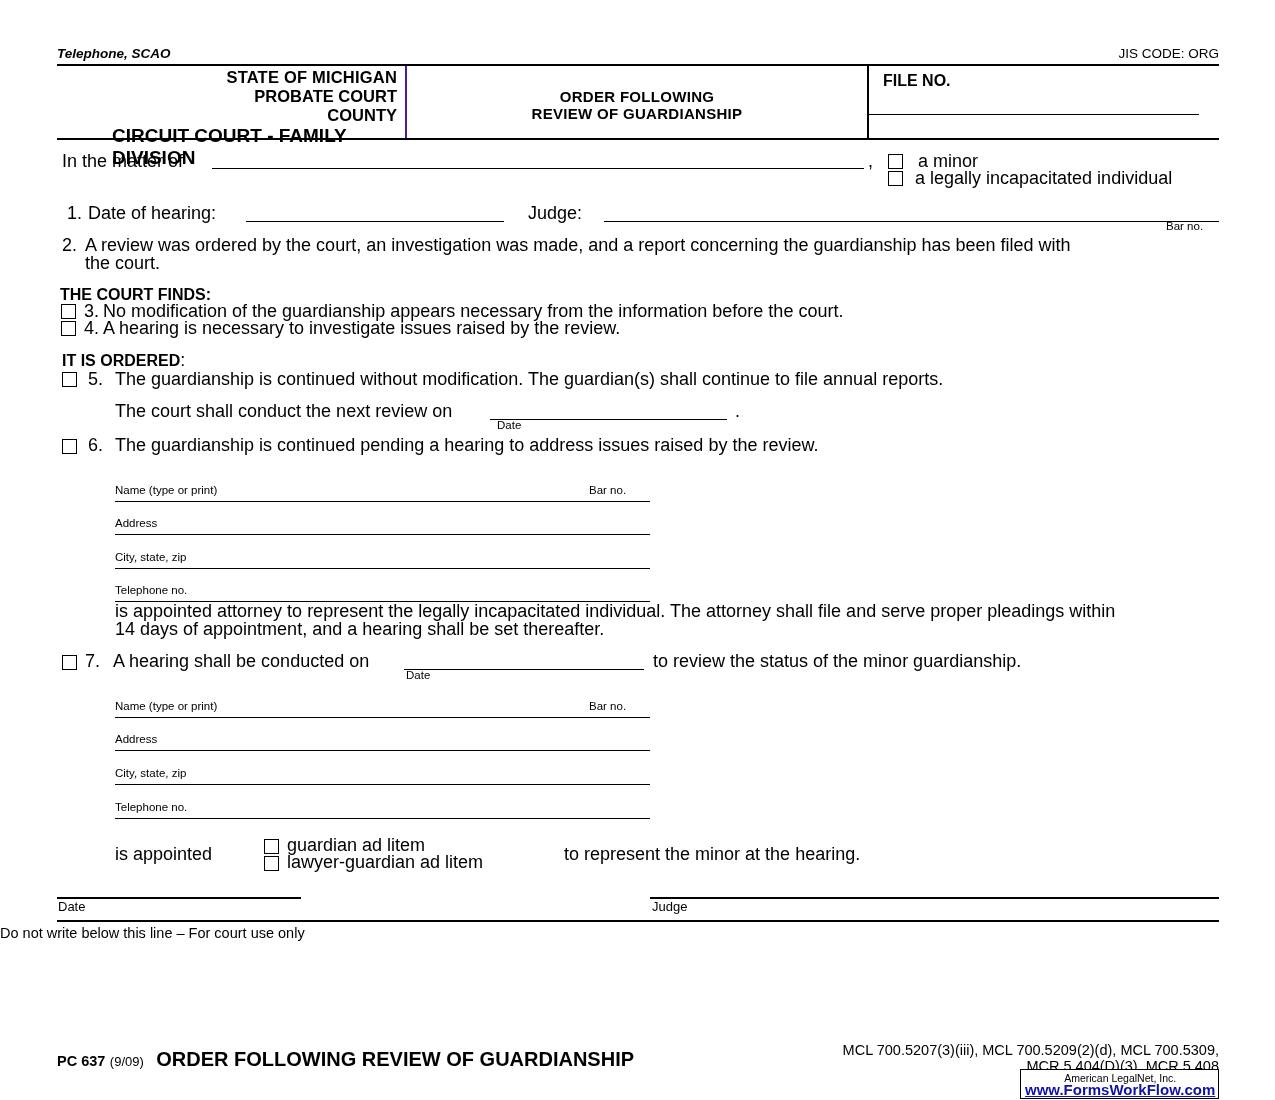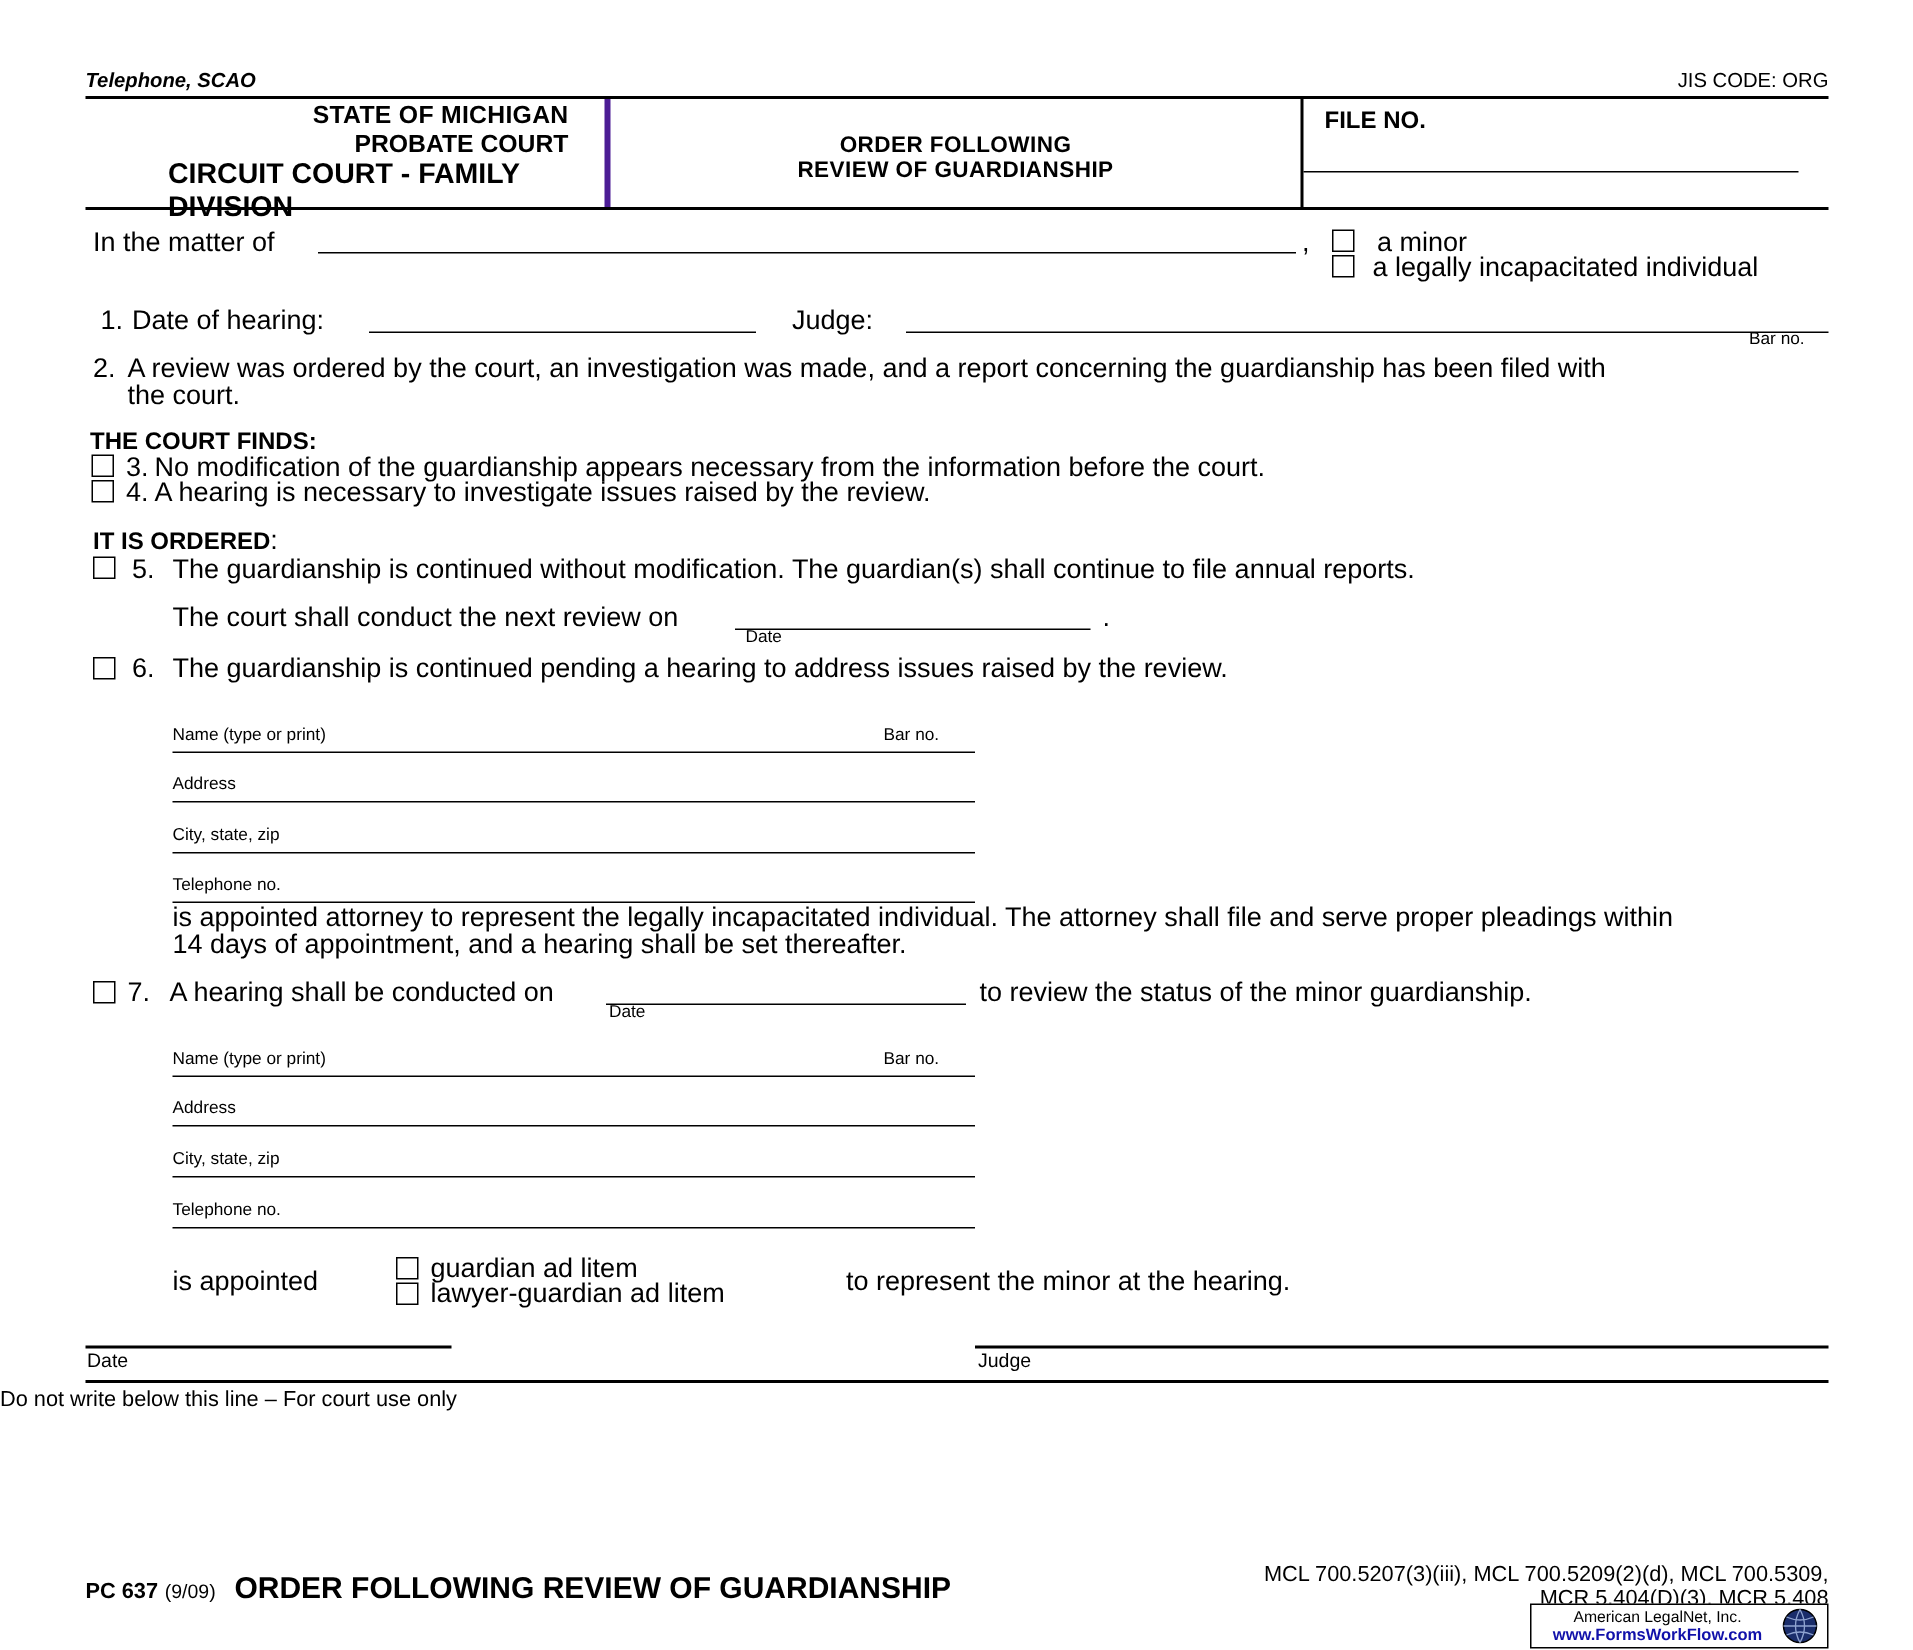--- a/index.html
+++ b/index.html
@@ -57,22 +57,22 @@
     width: 1162px;
     height: 72px;
     display: flex;
   }
   .hdr-cell {
     box-sizing: border-box;
     position: relative;
   }
   .hdr-left {
     width: 350px;
-    border-right: 4px solid #4c1d95;
-    padding: 2px 24px 0 0;
+    border-right: 2px solid #4c1d95;
+    padding: 2px 8px 0 0;
     text-align: right;
   }
   .hdr-mid {
     width: 462px;
     border-right: 2px solid #000;
     text-align: center;
     padding-top: 22px;
   }
   .hdr-right {
     flex: 1;
@@ -130,41 +130,42 @@
     display: flex;
     align-items: center;
   }
   .alnet .txt {
     flex: 1;
     text-align: center;
     line-height: 12px;
     padding-left: 4px;
   }
   .alnet .l1 { font-size: 10.5px; font-weight: normal; }
-  .alnet .l2 { font-size: 11px; font-weight: bold; color: #1111aa; }
+  .alnet .l2 { font-size: 15px; font-weight: bold; color: #1111aa; text-decoration: underline;}
   .alnet .globe {
     width: 30px; height: 26px;
     margin-right: 3px;
   }
 </style>
 </head>
 <body>
 
 <div class="page">
 
   <div class="top-row">
     <span class="approved">Telephone, SCAO</span>
     <span class="jis">JIS CODE: ORG</span>
   </div>
   <div class="rule-top"></div>
 
   <div class="hdr">
     <div class="hdr-cell hdr-left">
       <div class="l1">STATE OF MICHIGAN</div>
       <div class="l2">PROBATE COURT</div>
+      <div class="l3">COUNTY</div>
       <div class="l4">CIRCUIT COURT - FAMILY DIVISION</div>
     </div>
     <div class="hdr-cell hdr-mid">
       <div class="t">ORDER FOLLOWING</div>
       <div class="t">REVIEW OF GUARDIANSHIP</div>
     </div>
     <div class="hdr-cell hdr-right">
       <div class="fileno">FILE NO.</div>
       <div class="line" style="left:0; top:48px; width:330px;"></div>
     </div>

